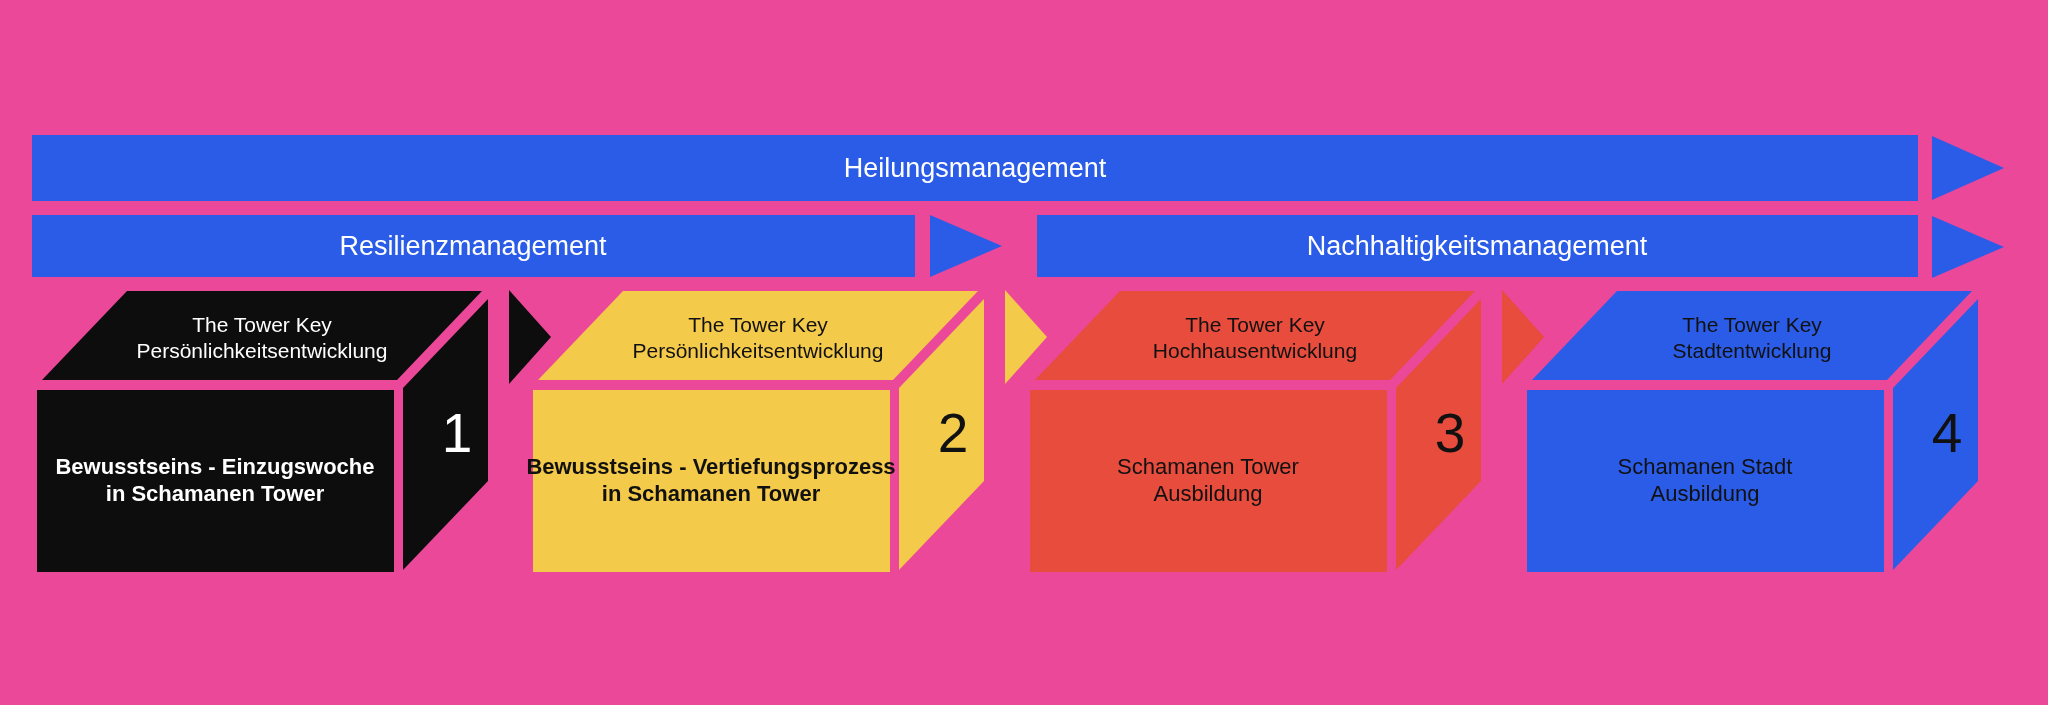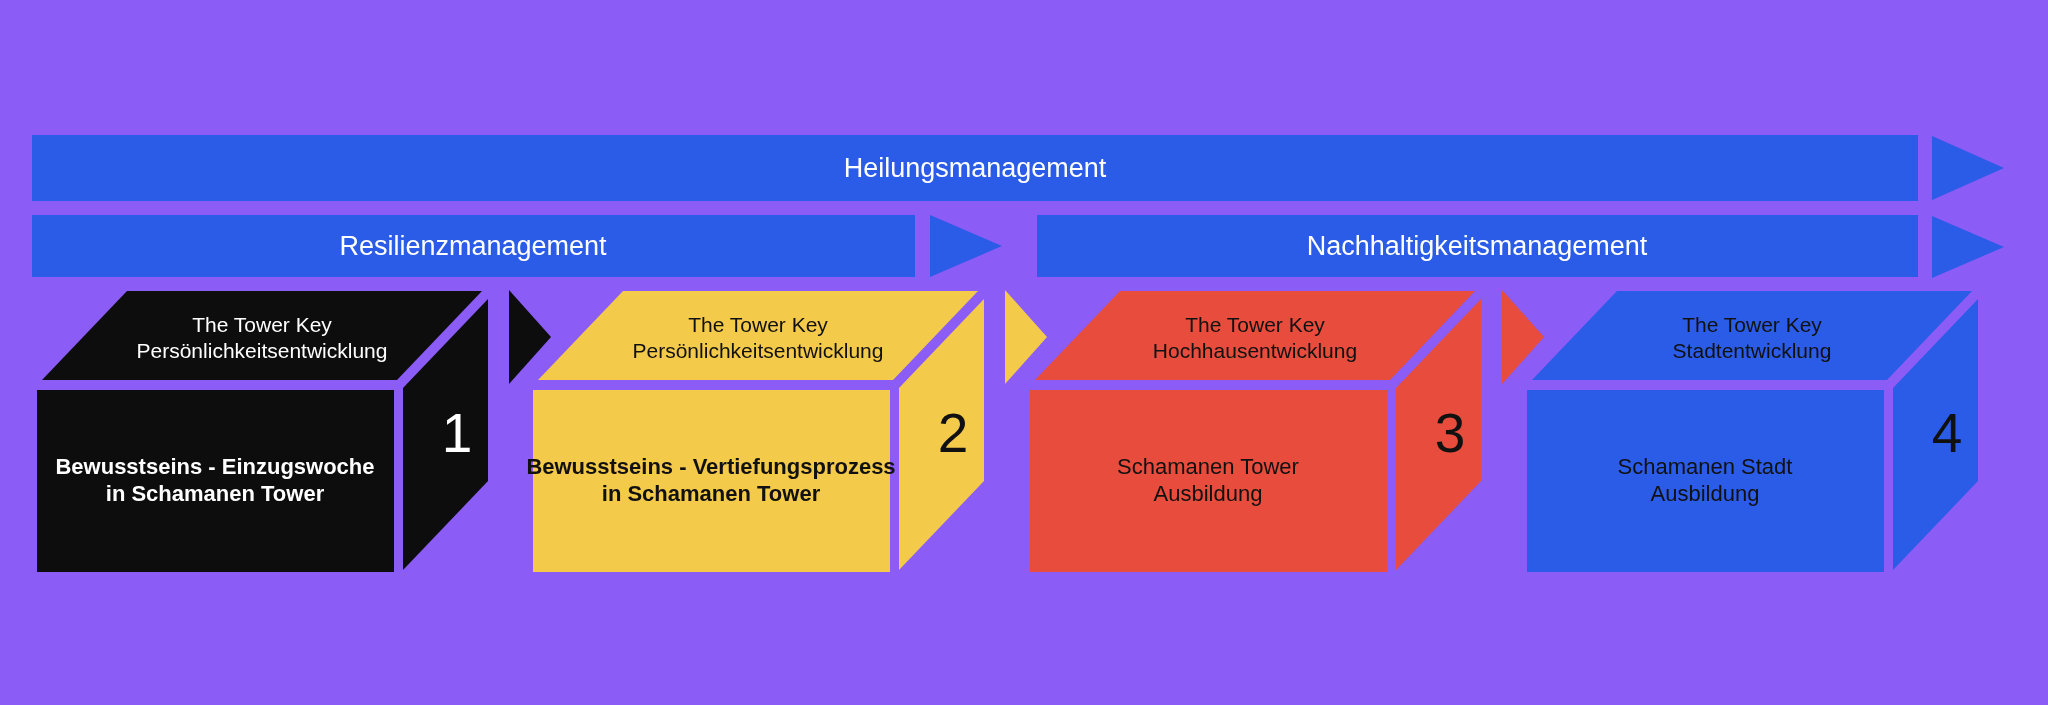--- a/index.html
+++ b/index.html
@@ -4,21 +4,21 @@
 <style>
   html, body {
     margin: 0;
     padding: 0;
     background: #ffffff;
   }
   .canvas {
     position: relative;
     width: 2048px;
     height: 705px;
-    background: #8b5cf6;
+    background: #ec4899;
     overflow: hidden;
     font-family: "Liberation Sans", sans-serif;
   }
   svg { display: block; }
   text {
     font-family: "Liberation Sans", sans-serif;
   }
   .banner-text {
     font-size: 27px;
     font-weight: 400;

